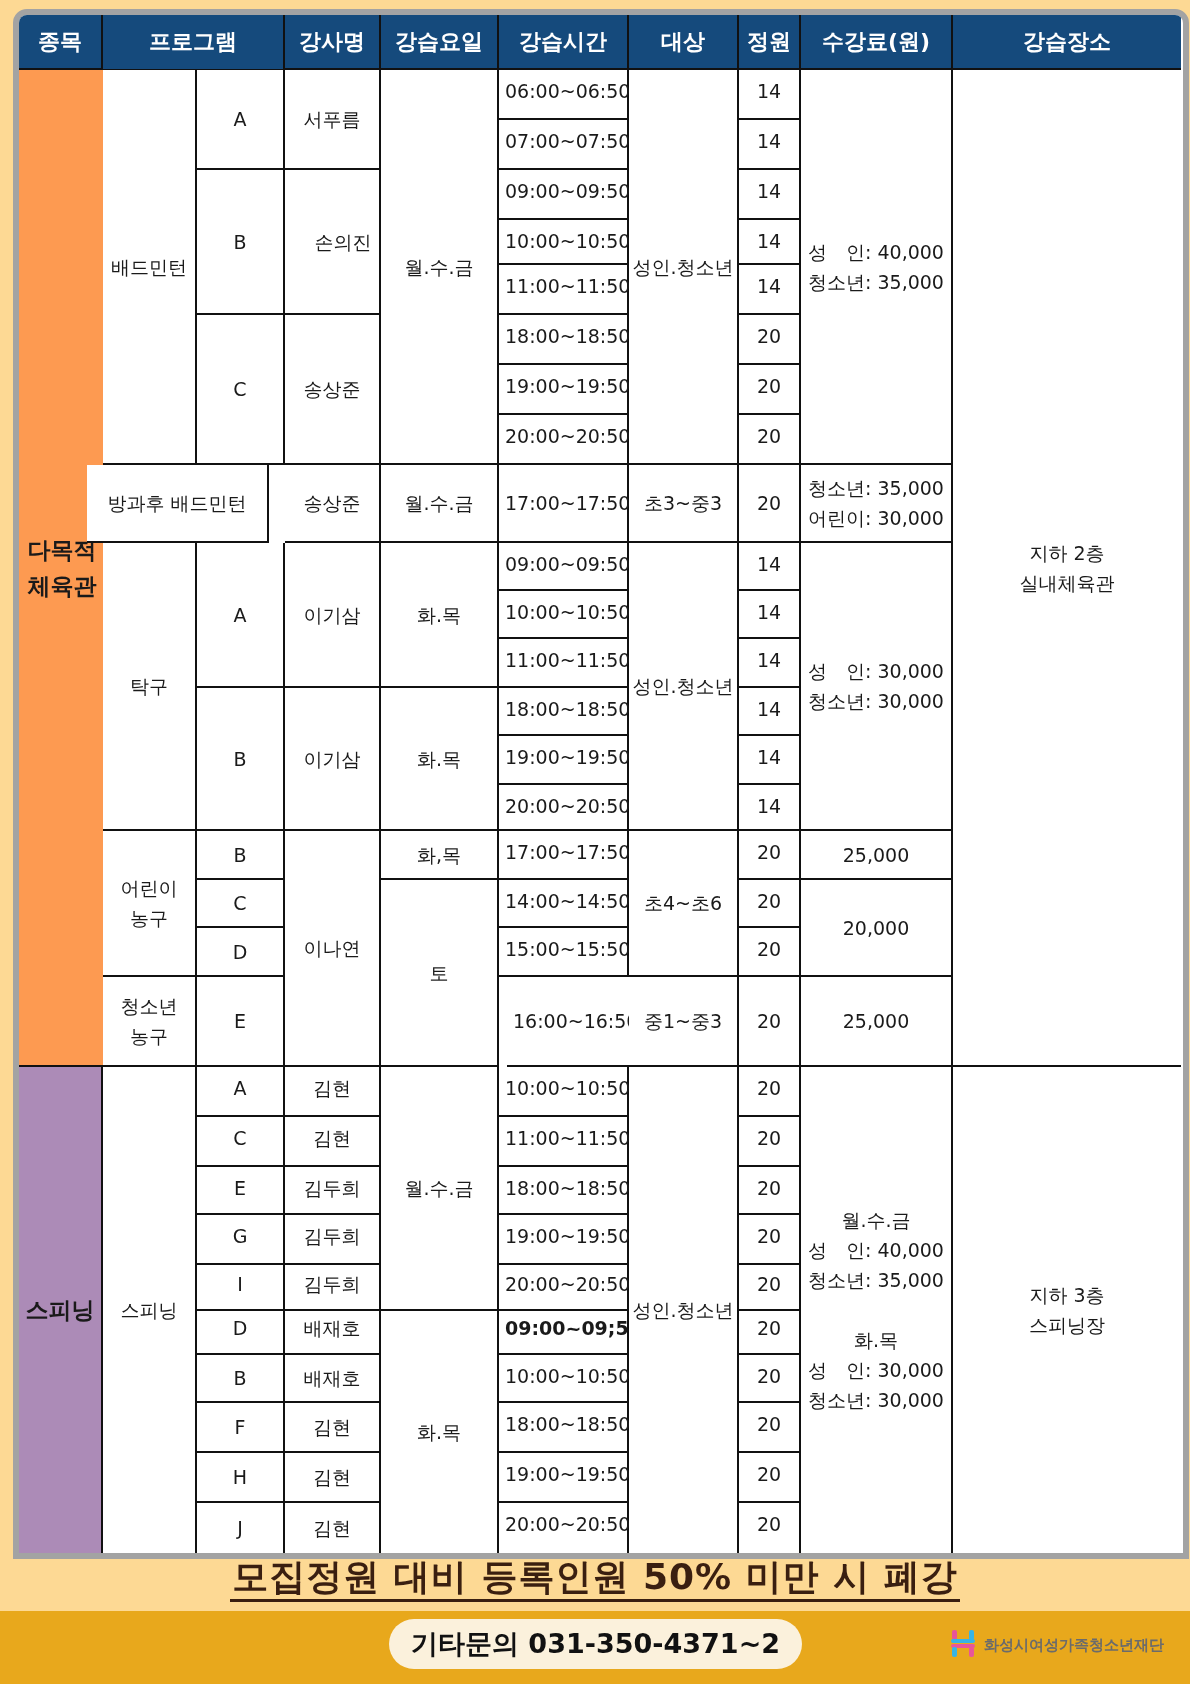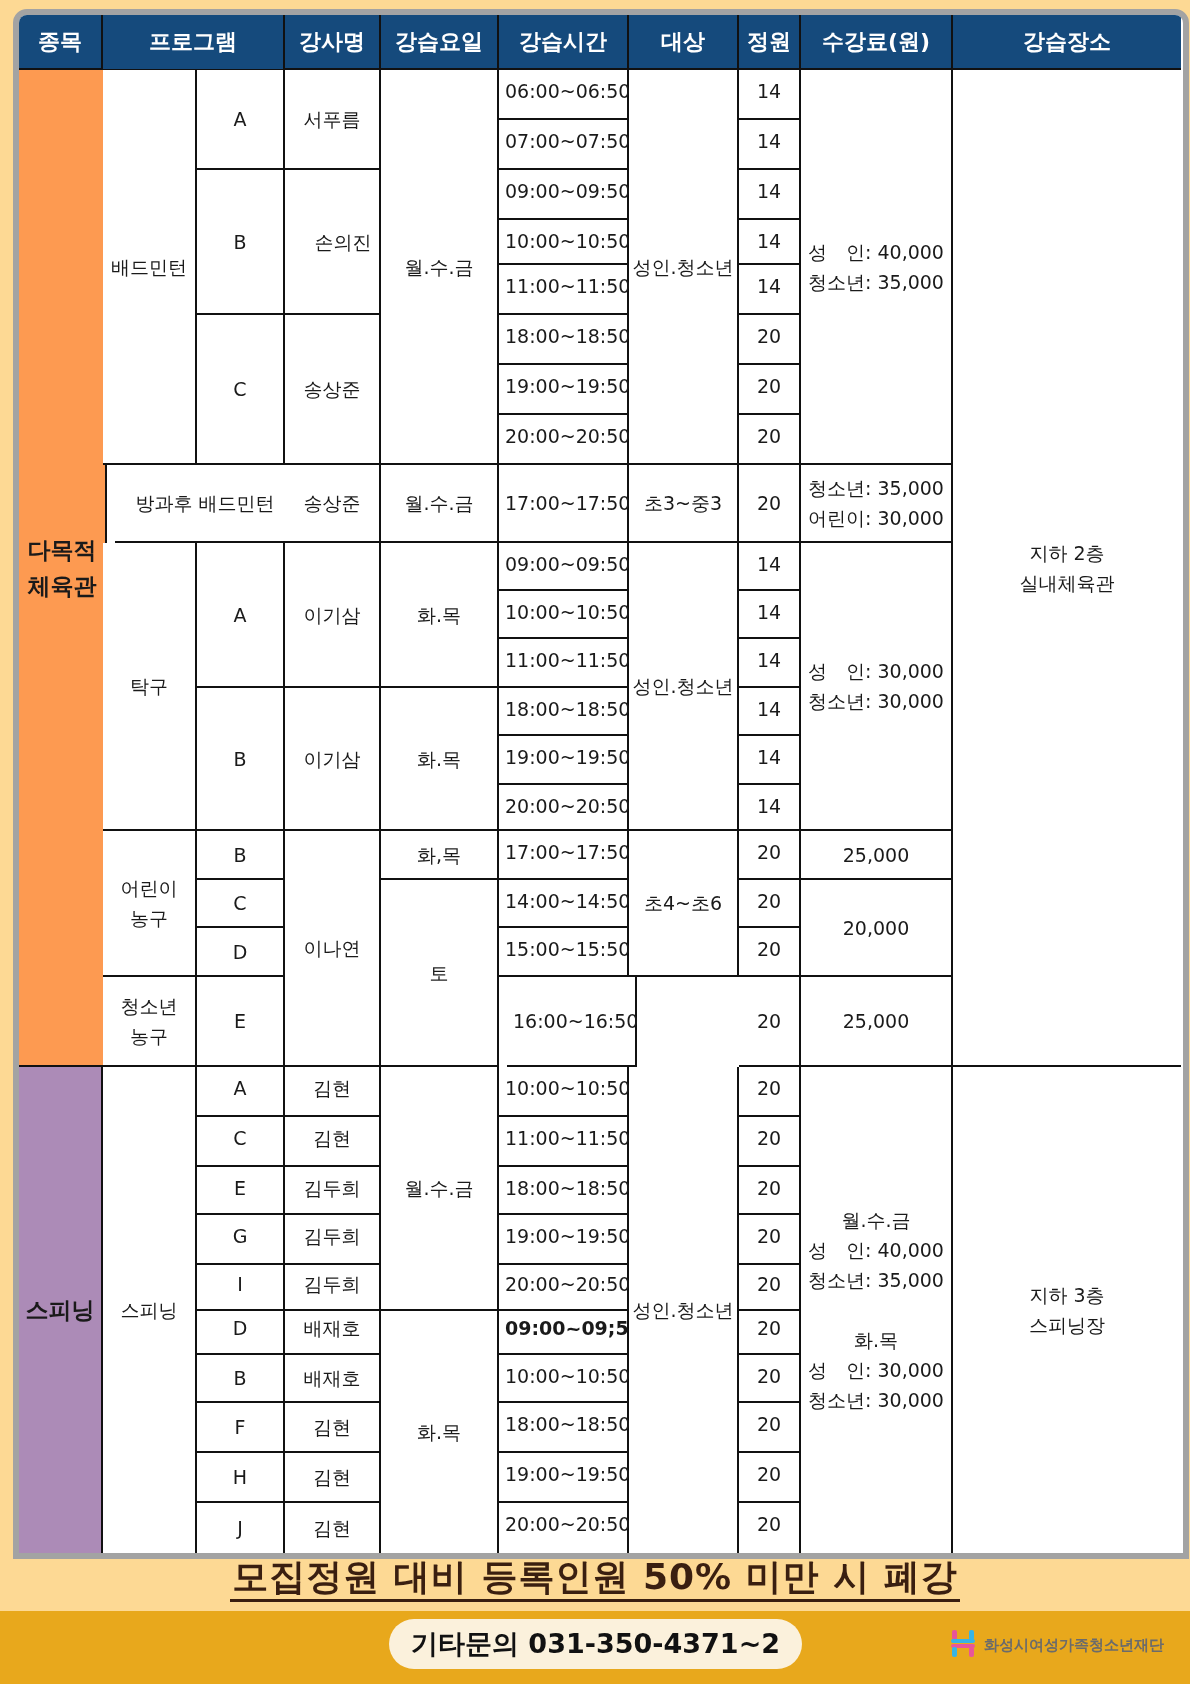--- a/index.html
+++ b/index.html
@@ -68,21 +68,21 @@
   <div class="cell cnt" style="left:720px;top:155px;width:62px;height:50px;">14</div>
   <div class="cell cnt" style="left:720px;top:205px;width:62px;height:45px;">14</div>
   <div class="cell cnt" style="left:720px;top:250px;width:62px;height:50px;">14</div>
   <div class="cell cnt" style="left:720px;top:300px;width:62px;height:50px;">20</div>
   <div class="cell cnt" style="left:720px;top:350px;width:62px;height:50px;">20</div>
   <div class="cell cnt" style="left:720px;top:400px;width:62px;height:50px;">20</div>
 
   <div class="cell" style="left:782px;top:55px;width:152px;height:395px;">성　인: 40,000
 청소년: 35,000</div>
 
-  <div class="cell" style="left:96px;top:450px;width:182px;height:78px;">방과후 배드민턴</div>
+  <div class="cell" style="left:68px;top:450px;width:182px;height:78px;">방과후 배드민턴</div>
   <div class="cell" style="left:266px;top:450px;width:96px;height:78px;">송상준</div>
   <div class="cell" style="left:362px;top:450px;width:118px;height:78px;">월.수.금</div>
   <div class="cell" style="left:480px;top:450px;width:130px;height:78px;justify-content:flex-start;padding-left:6px;">17:00~17:50</div>
   <div class="cell" style="left:610px;top:450px;width:110px;height:78px;">초3~중3</div>
   <div class="cell" style="left:720px;top:450px;width:62px;height:78px;">20</div>
   <div class="cell" style="left:782px;top:450px;width:152px;height:78px;">청소년: 35,000
 어린이: 30,000</div>
 
   <div class="cell" style="left:84px;top:528px;width:94px;height:288px;">탁구</div>
   <div class="cell" style="left:178px;top:528px;width:88px;height:145px;">A</div>
@@ -122,20 +122,21 @@
   <div class="cell" style="left:266px;top:816px;width:96px;height:236px;">이나연</div>
   <div class="cell" style="left:362px;top:816px;width:118px;height:49px;">화,목</div>
   <div class="cell" style="left:362px;top:865px;width:118px;height:187px;">토</div>
 
   <div class="cell time" style="left:480px;top:816px;width:130px;height:49px;">17:00~17:50</div>
   <div class="cell time" style="left:480px;top:865px;width:130px;height:48px;">14:00~14:50</div>
   <div class="cell time" style="left:480px;top:913px;width:130px;height:49px;">15:00~15:50</div>
   <div class="cell" style="left:488px;top:962px;width:130px;height:90px;justify-content:flex-start;padding-left:6px;">16:00~16:50</div>
 
   <div class="cell" style="left:610px;top:816px;width:110px;height:146px;">초4~초6</div>
+  <div class="cell" style="left:610px;top:962px;width:110px;height:90px;">중1~중3</div>
 
   <div class="cell cnt" style="left:720px;top:816px;width:62px;height:49px;">20</div>
   <div class="cell cnt" style="left:720px;top:865px;width:62px;height:48px;">20</div>
   <div class="cell cnt" style="left:720px;top:913px;width:62px;height:49px;">20</div>
   <div class="cell" style="left:720px;top:962px;width:62px;height:90px;">20</div>
 
   <div class="cell" style="left:782px;top:816px;width:152px;height:49px;">25,000</div>
   <div class="cell" style="left:782px;top:865px;width:152px;height:97px;">20,000</div>
   <div class="cell" style="left:782px;top:962px;width:152px;height:90px;">25,000</div>
 

